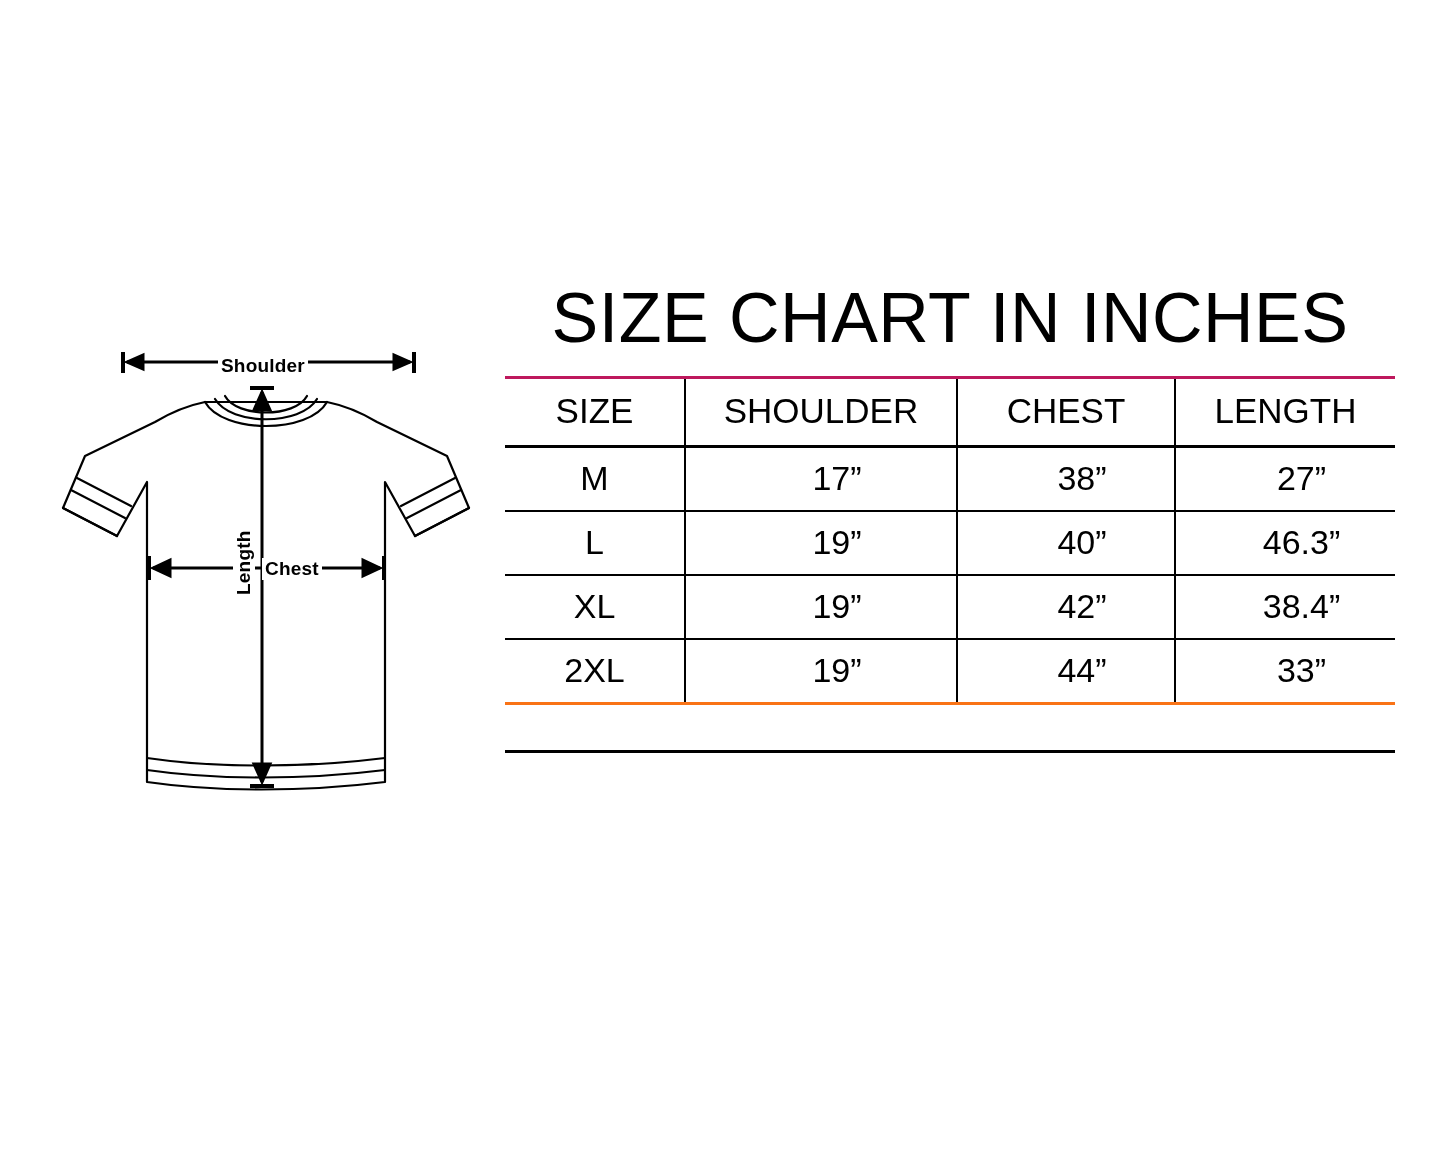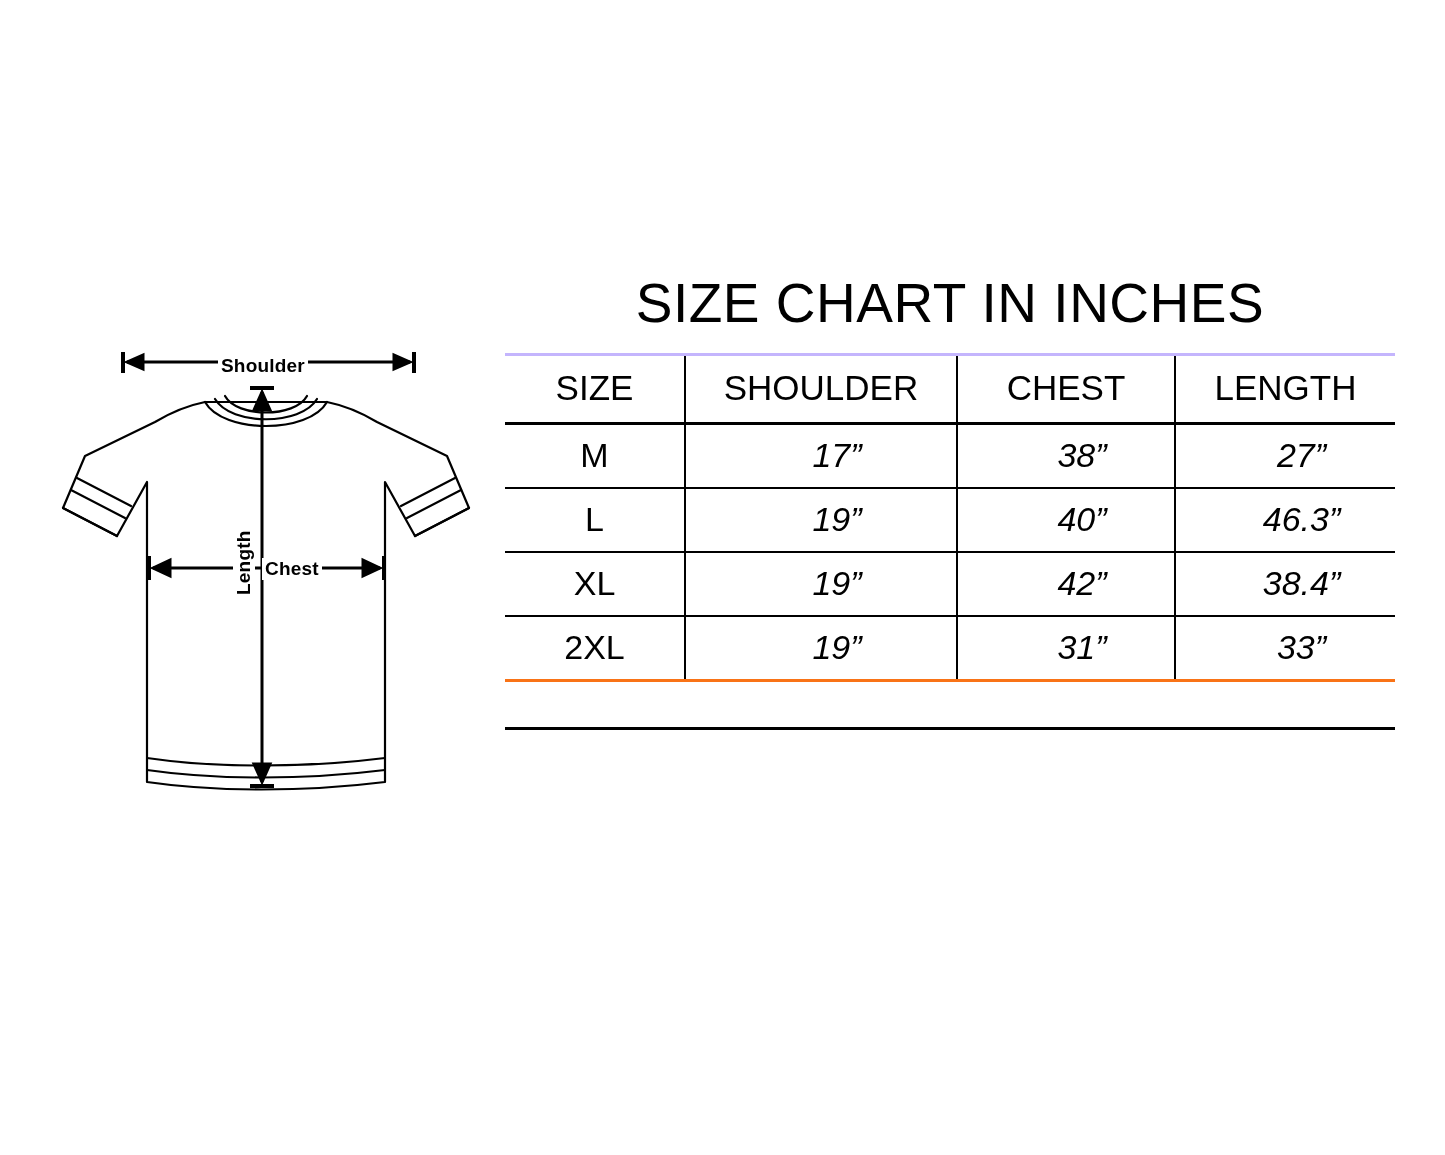--- a/index.html
+++ b/index.html
@@ -56,59 +56,58 @@
 
   
   #chart-panel {
     position: absolute;
     left: 505px;
     top: 275px;
     width: 890px;
   }
   #chart-title {
     font-family: "Liberation Sans", sans-serif;
-    font-size: 55px;
+    font-size: 70px;
     font-weight: normal;
     letter-spacing: 0.5px;
     text-align: center;
     line-height: 1.05;
-    margin: 0 0 20px 0;
+    margin: 7px 0 20px 0;
     white-space: nowrap;
   }
   #size-table {
     border-collapse: collapse;
     width: 890px;
     table-layout: fixed;
   }
   #size-table col.c0 { width: 180px; }
   #size-table col.c1 { width: 272px; }
   #size-table col.c2 { width: 218px; }
   #size-table col.c3 { width: 220px; }
 
   #size-table thead th {
     font-family: "Liberation Sans", sans-serif;
     font-weight: normal;
     font-size: 35px;
     text-align: center;
     padding: 12px 0 14px 0;
-    border-top: 3px solid #c4b5fd;
+    border-top: 3px solid #be185d;
     border-bottom: 3px solid #000;
   }
   #size-table tbody td {
     font-family: "Liberation Sans", sans-serif;
     font-size: 34px;
     text-align: center;
     padding: 11px 0 12px 0;
     border-bottom: 2px solid #000;
   }
   #size-table tbody td.size-cell {
     font-style: normal;
   }
   #size-table tbody td.val-cell {
-    font-style: italic;
     padding-left: 32px;
   }
   
   #size-table thead th.sep,
   #size-table tbody td.sep {
     border-left: 2px solid #000;
   }
   #size-table tbody tr:last-child td {
     border-bottom: 3px solid #f97316;
   }
@@ -223,20 +222,20 @@
       </tr>
       <tr>
         <td class="size-cell">XL</td>
         <td class="val-cell sep">19”</td>
         <td class="val-cell sep">42”</td>
         <td class="val-cell sep">38.4”</td>
       </tr>
       <tr>
         <td class="size-cell">2XL</td>
         <td class="val-cell sep">19”</td>
-        <td class="val-cell sep">31”</td>
+        <td class="val-cell sep">44”</td>
         <td class="val-cell sep">33”</td>
       </tr>
     </tbody>
   </table>
 
   <div id="table-bottom-rule"></div>
 </div>
 
 </body></html>

